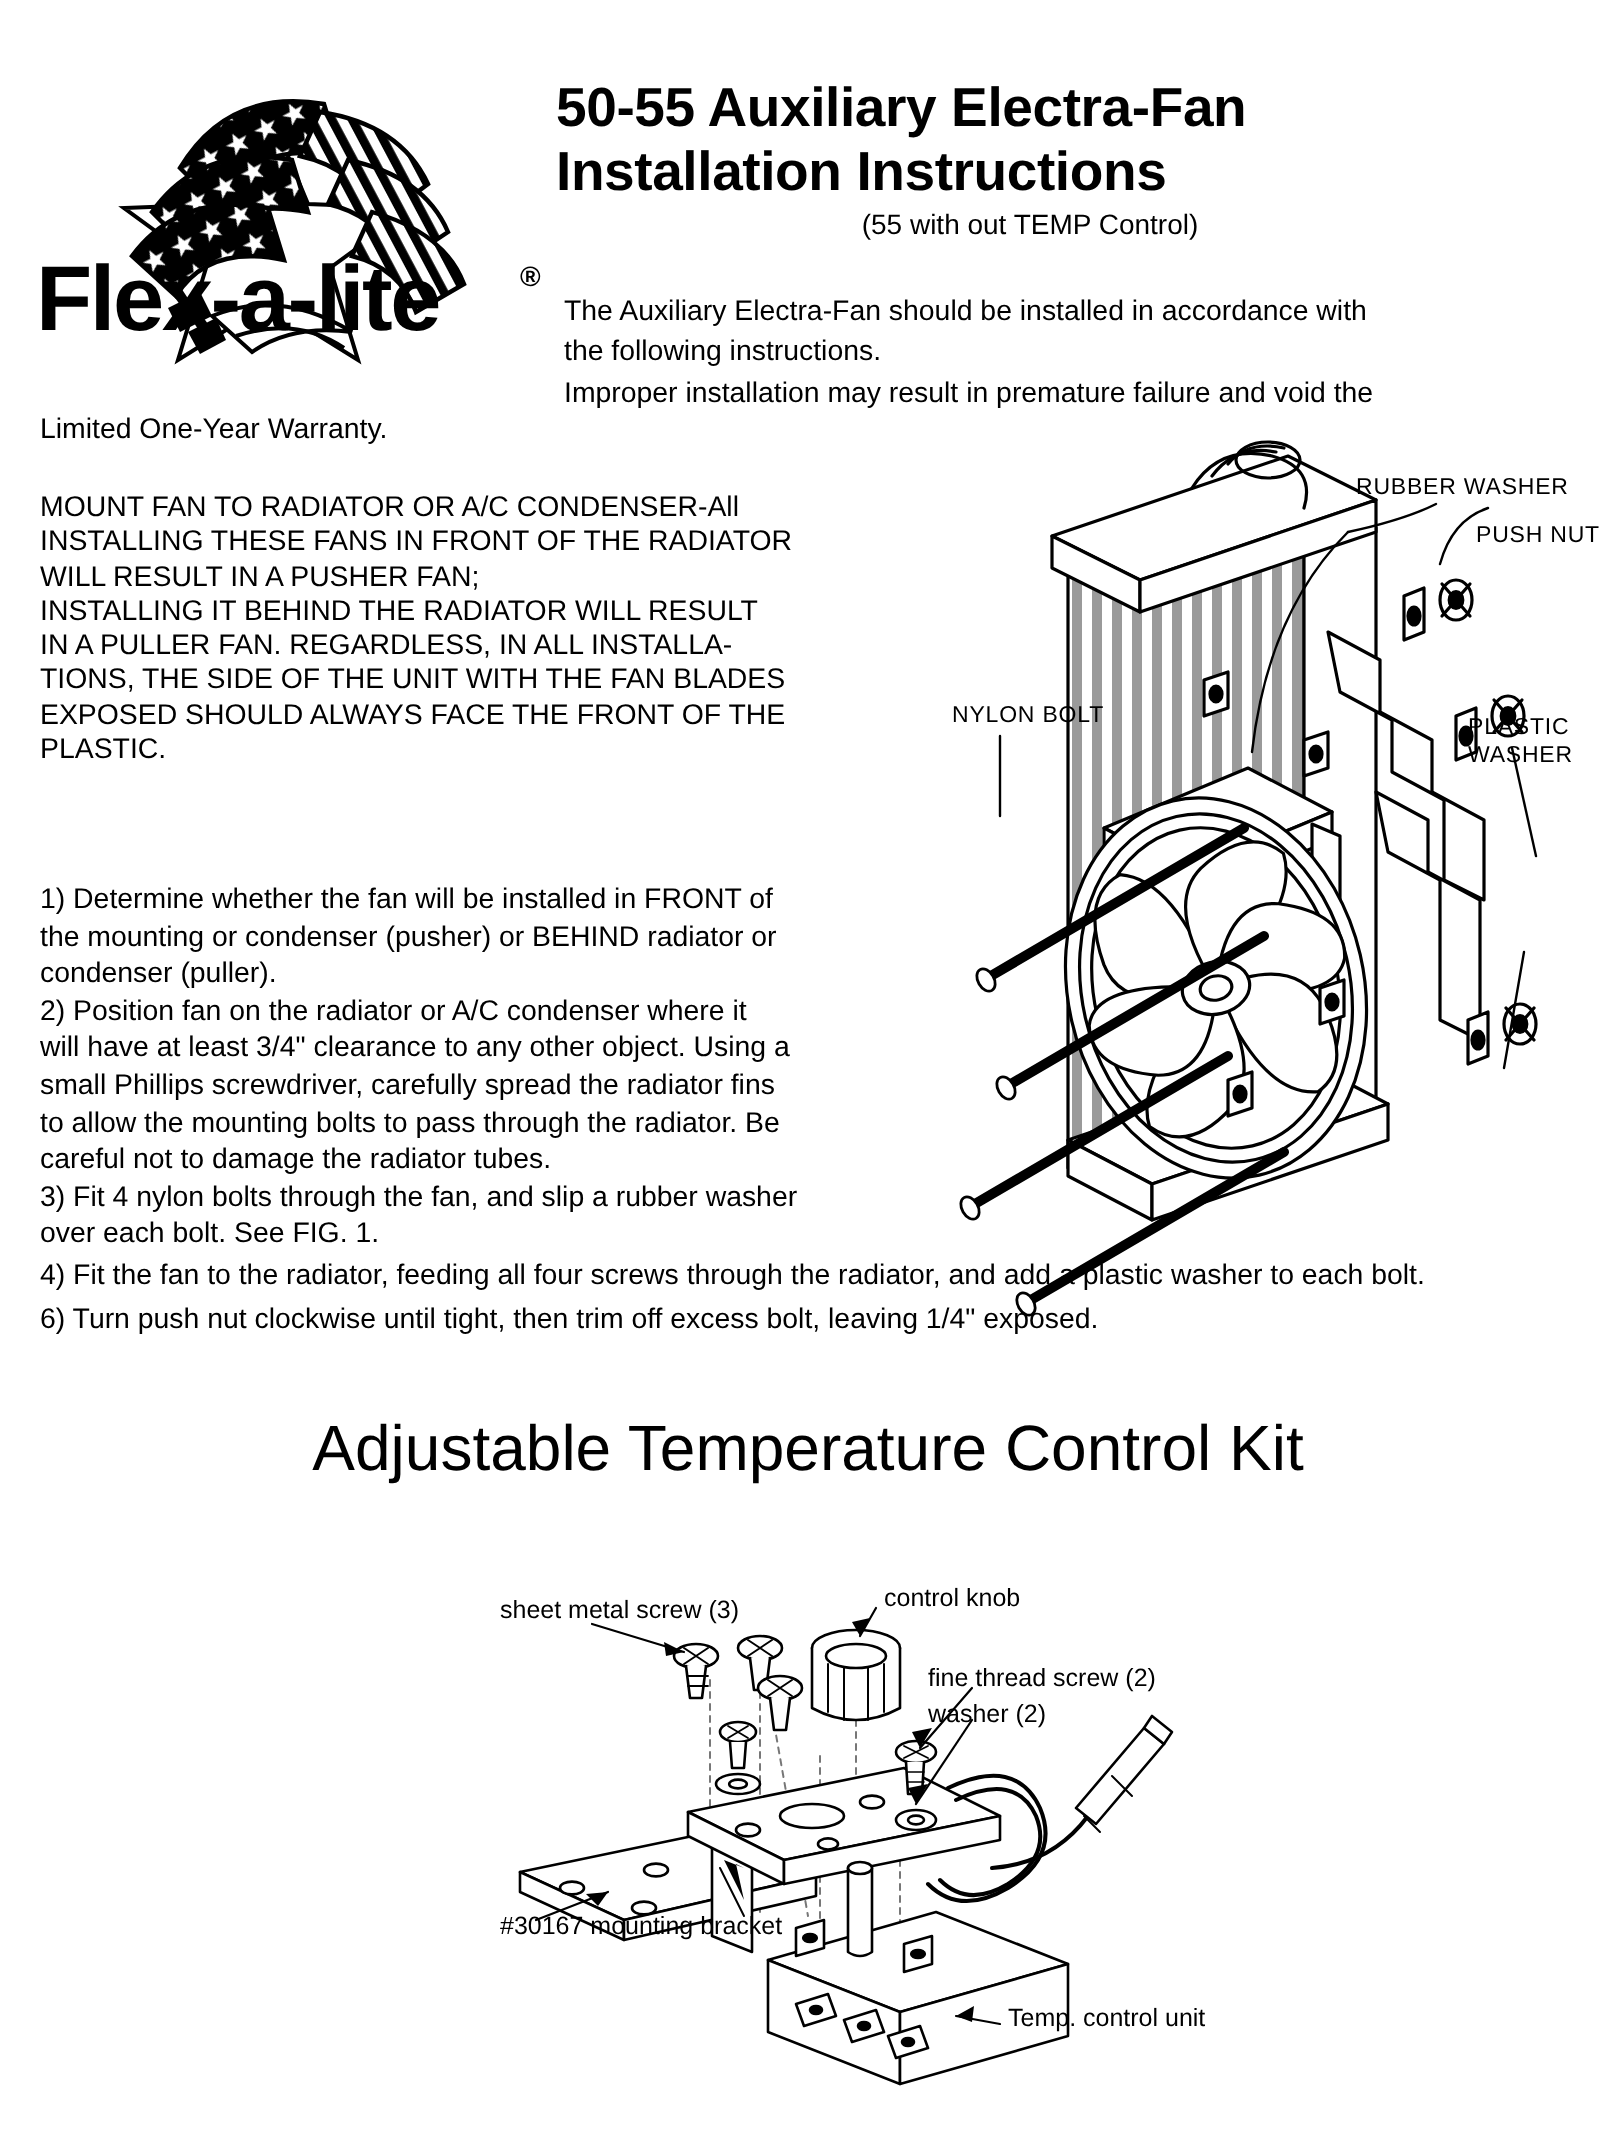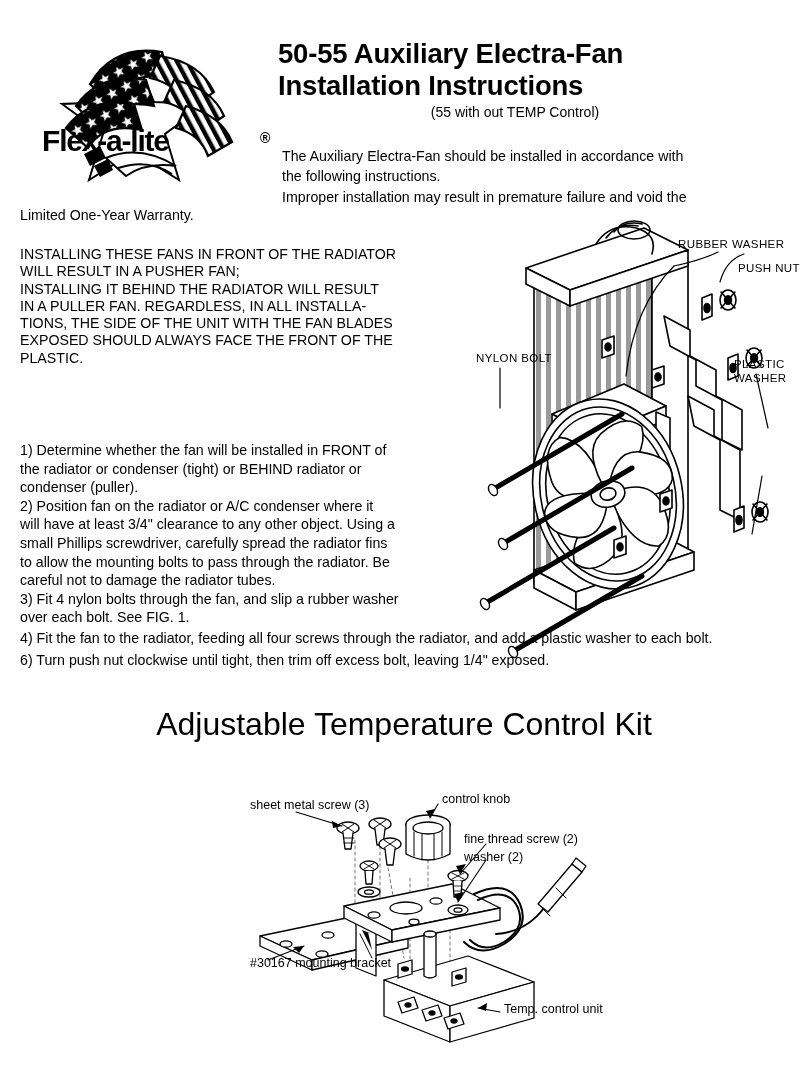--- a/index.html
+++ b/index.html
@@ -19,24 +19,23 @@
   
   .logo-block {
     position: absolute; left: 14px; top: 28px;
     width: 262px; height: 152px;
   }
   .logo-mark {
     position: absolute; left: 0; top: 0; width: 262px; height: 152px;
   }
   .logo-word {
     position: absolute; left: 4px; top: 98px;
-    font-size: 30px; font-weight: bold; letter-spacing: -1.2px;
+    font-size: 46px; font-weight: bold; letter-spacing: -1.2px;
     font-family: "Liberation Sans", sans-serif;
     line-height: 1;
-    margin-left: 24px;
   }
   .logo-reg {
     position: absolute; left: 246px; top: 102px;
     font-size: 14px; font-weight: bold;
   }
 
   
   .title-wrap {
     position: absolute; left: 278px; top: 38px; width: 520px;
   }
@@ -151,32 +150,33 @@
   </div>
 
   <div class="intro">
     <div>The Auxiliary Electra-Fan should be installed in accordance with</div>
     <div>the following instructions.</div>
     <div>Improper installation may result in premature failure and void the</div>
   </div>
   <div class="warranty">Limited One-Year Warranty.</div>
 
   <div class="body-caps">
+    <div>MOUNT FAN TO RADIATOR OR A/C CONDENSER-All</div>
     <div>INSTALLING THESE FANS IN FRONT OF THE RADIATOR</div>
     <div>WILL RESULT IN A PUSHER FAN;</div>
     <div>INSTALLING IT BEHIND THE RADIATOR WILL RESULT</div>
     <div>IN A PULLER FAN. REGARDLESS, IN ALL INSTALLA-</div>
     <div>TIONS, THE SIDE OF THE UNIT WITH THE FAN BLADES</div>
     <div>EXPOSED SHOULD ALWAYS FACE THE FRONT OF THE</div>
     <div>PLASTIC.</div>
   </div>
 
   <div class="steps-left">
     <div>1) Determine whether the fan will be installed in FRONT of</div>
-    <div>the radiator or condenser (tight) or BEHIND radiator or</div>
+    <div>the mounting or condenser (pusher) or BEHIND radiator or</div>
     <div>condenser (puller).</div>
     <div>2) Position fan on the radiator or A/C condenser where it</div>
     <div>will have at least 3/4" clearance to any other object. Using a</div>
     <div>small Phillips screwdriver, carefully spread the radiator fins</div>
     <div>to allow the mounting bolts to pass through the radiator. Be</div>
     <div>careful not to damage the radiator tubes.</div>
     <div>3) Fit 4 nylon bolts through the fan, and slip a rubber washer</div>
     <div>over each bolt. See FIG. 1.</div>
   </div>
 

